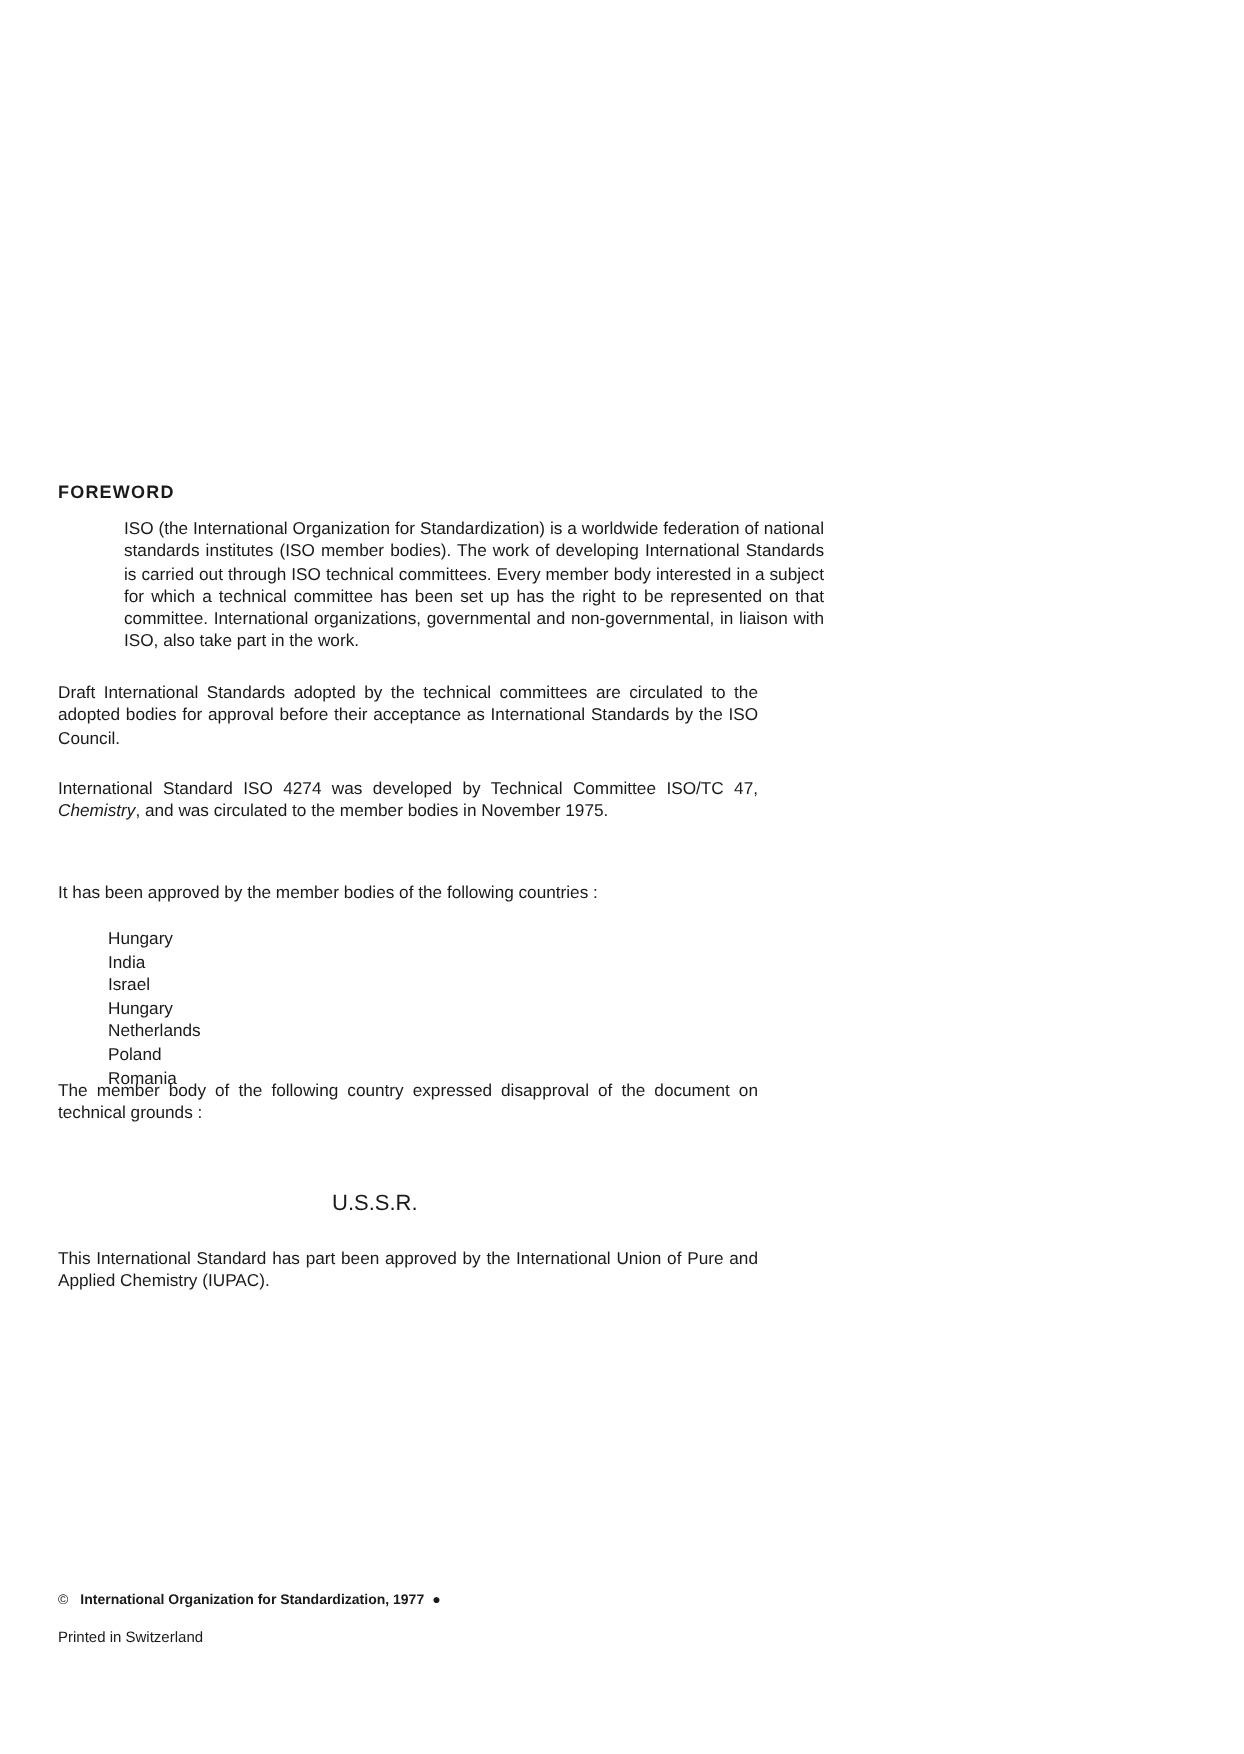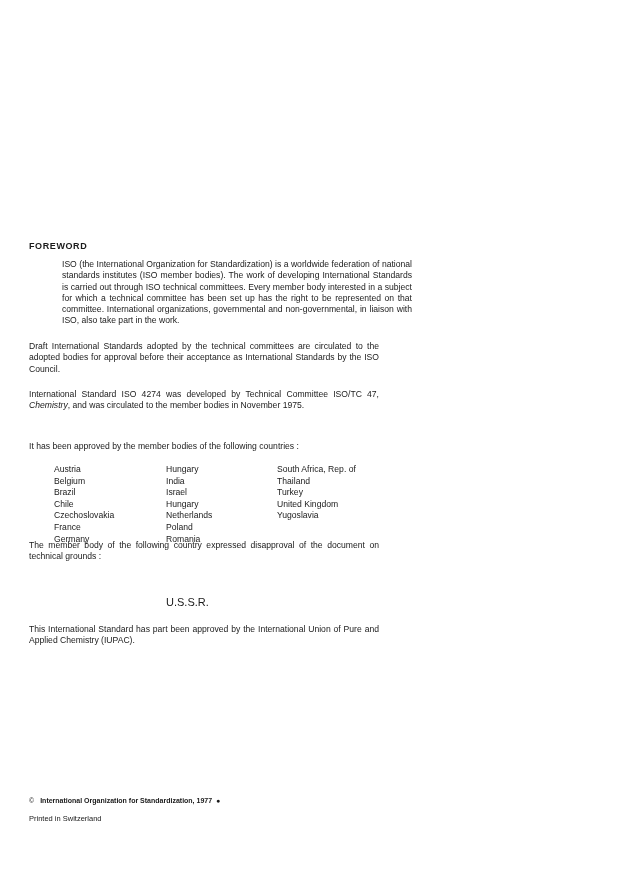--- a/index.html
+++ b/index.html
@@ -32,44 +32,28 @@
 
 <div class="para p2">Draft International Standards adopted by the technical committees are circulated to the adopted bodies for approval before their acceptance as International Standards by the ISO Council.</div>
 
 <div class="para p3">
   <span>International Standard ISO 4274 was developed by Technical Committee ISO/TC 47, </span><em>Chemistry</em><span>, and was circulated to the member bodies in November 1975.</span>
 </div>
 
 <div class="para p4">It has been approved by the member bodies of the following countries :</div>
 
 <div class="countries">
-  <div class="col col1">
-    <span>Austria</span>
-    <span>Belgium</span>
-    <span>Brazil</span>
-    <span>Chile</span>
-    <span>Czechoslovakia</span>
-    <span>France</span>
-    <span>Germany</span>
-  </div>
   <div class="col col2">
     <span>Hungary</span>
     <span>India</span>
     <span>Israel</span>
     <span>Hungary</span>
     <span>Netherlands</span>
     <span>Poland</span>
     <span>Romania</span>
-  </div>
-  <div class="col col3">
-    <span>South Africa, Rep. of</span>
-    <span>Thailand</span>
-    <span>Turkey</span>
-    <span>United Kingdom</span>
-    <span>Yugoslavia</span>
   </div>
 </div>
 
 <div class="para p5">The member body of the following country expressed disapproval of the document on technical grounds :</div>
 
 <div class="ussr">U.S.S.R.</div>
 
 <div class="para p6">This International Standard has part been approved by the International Union of Pure and Applied Chemistry (IUPAC).</div>
 
 <div class="copyright">

